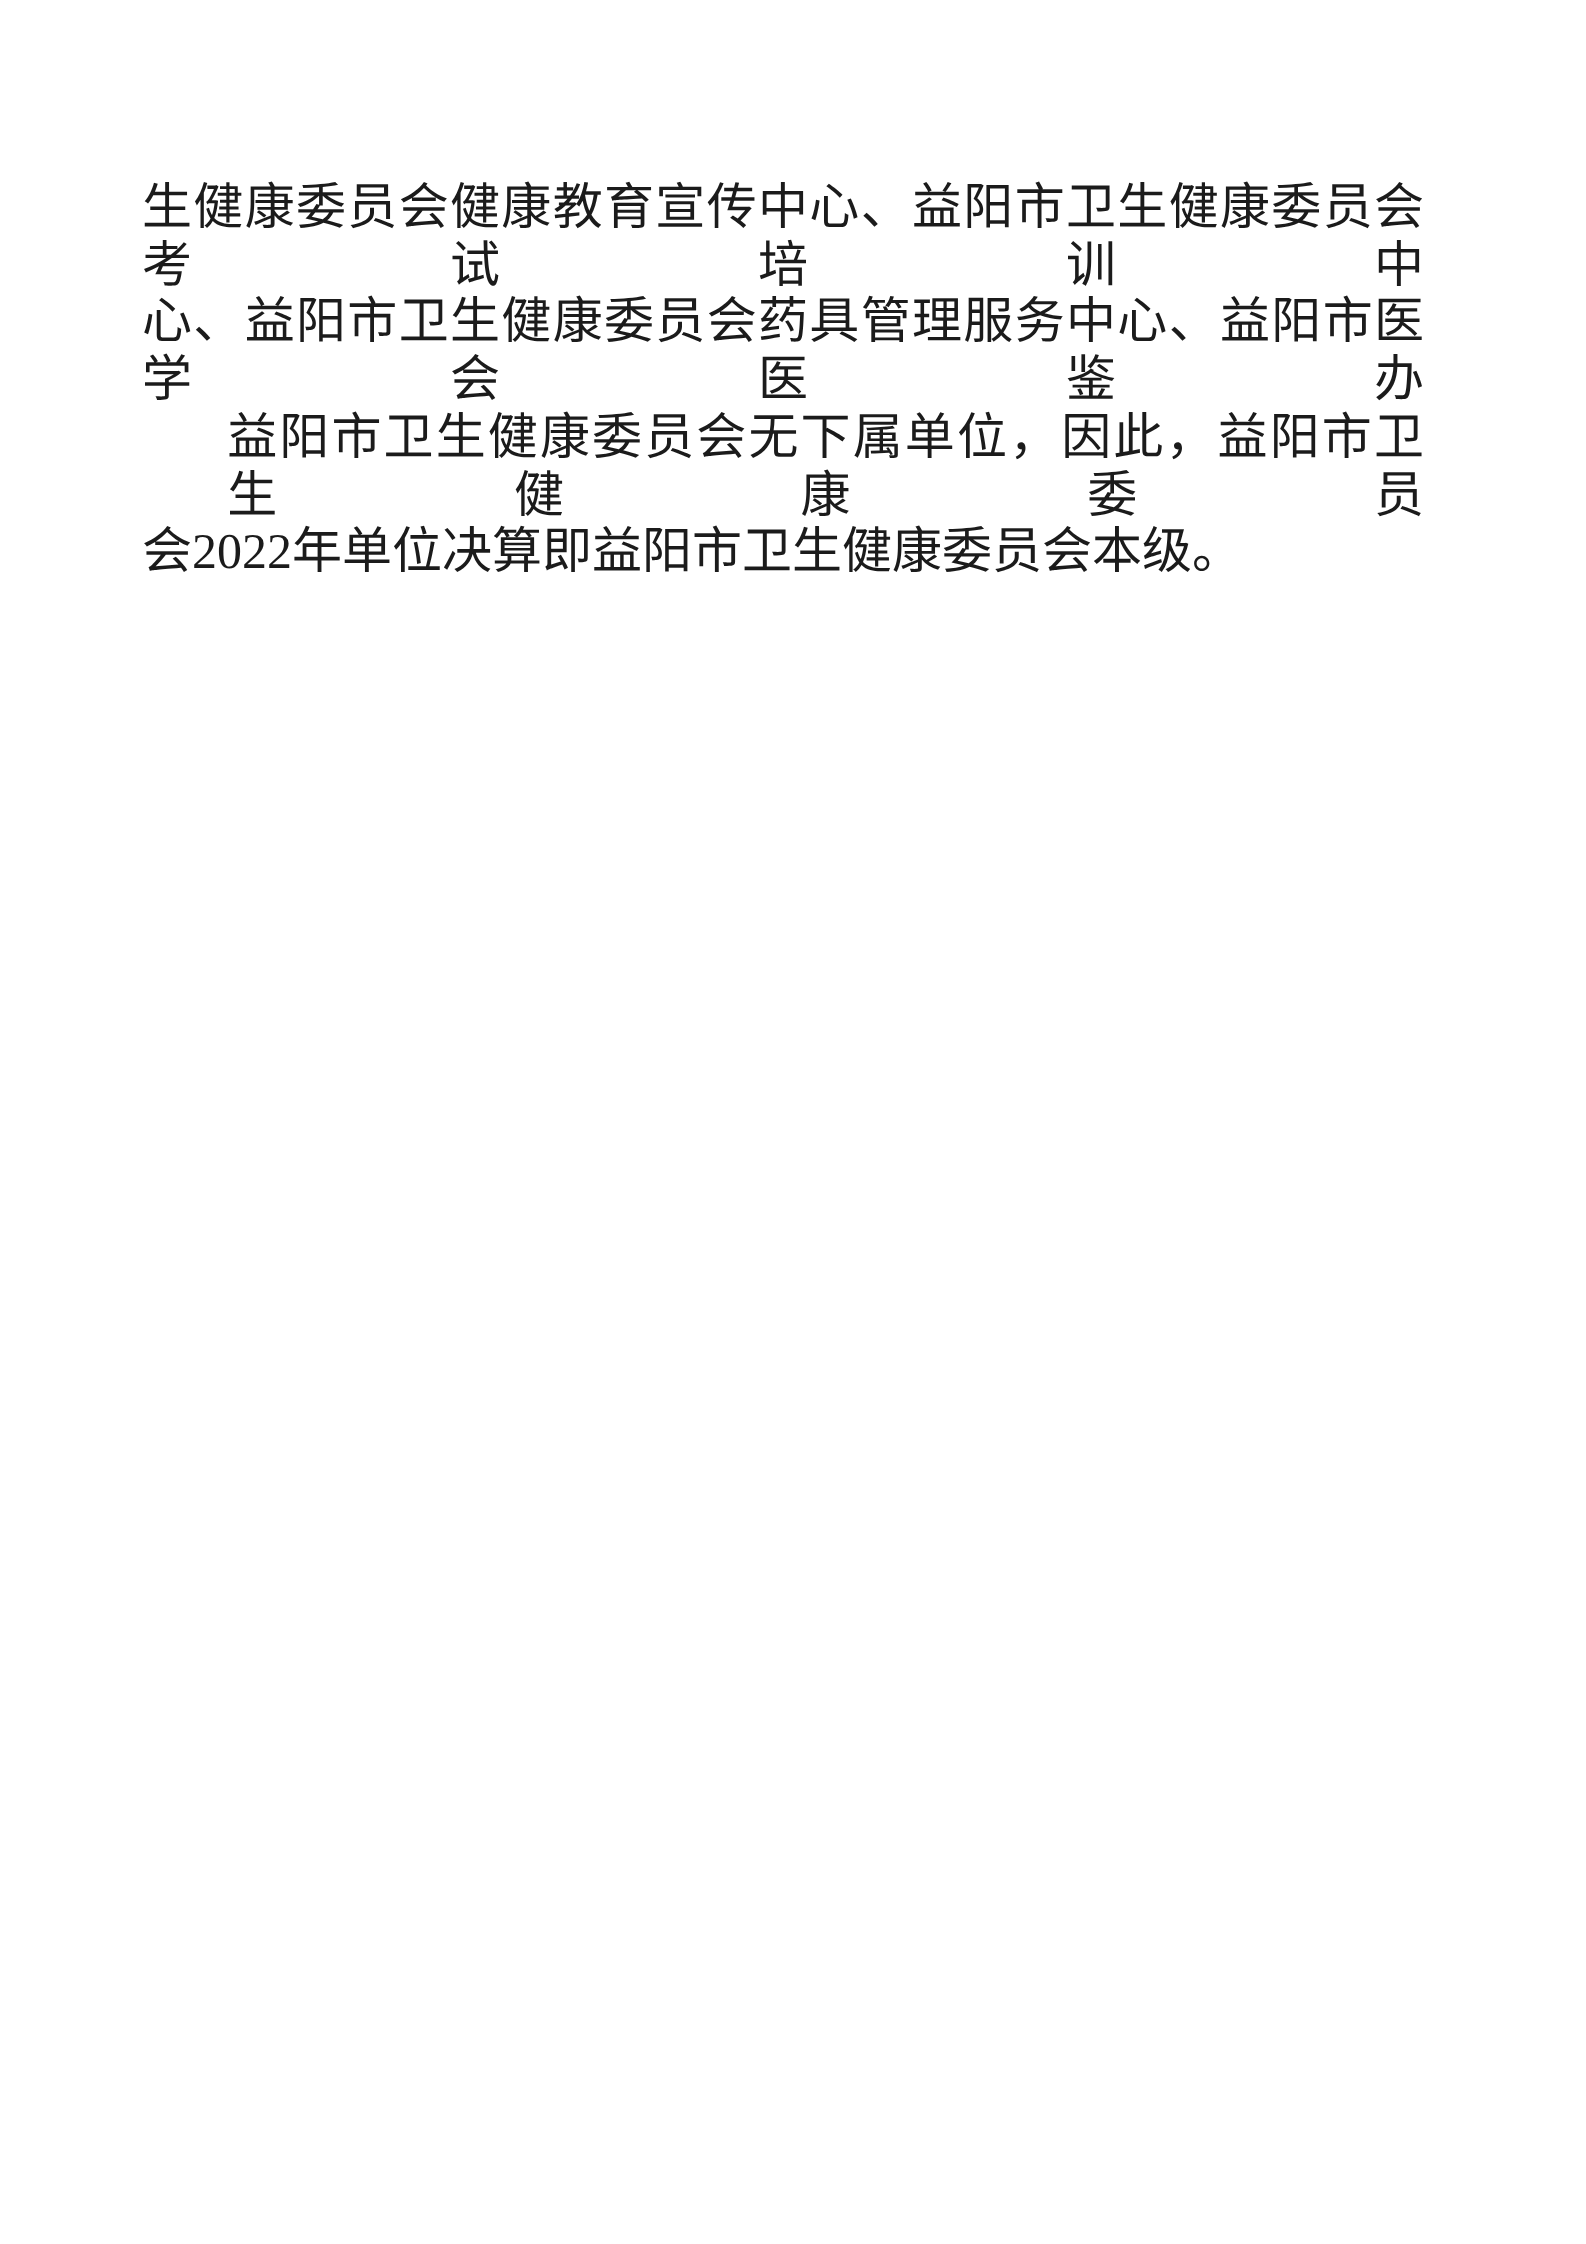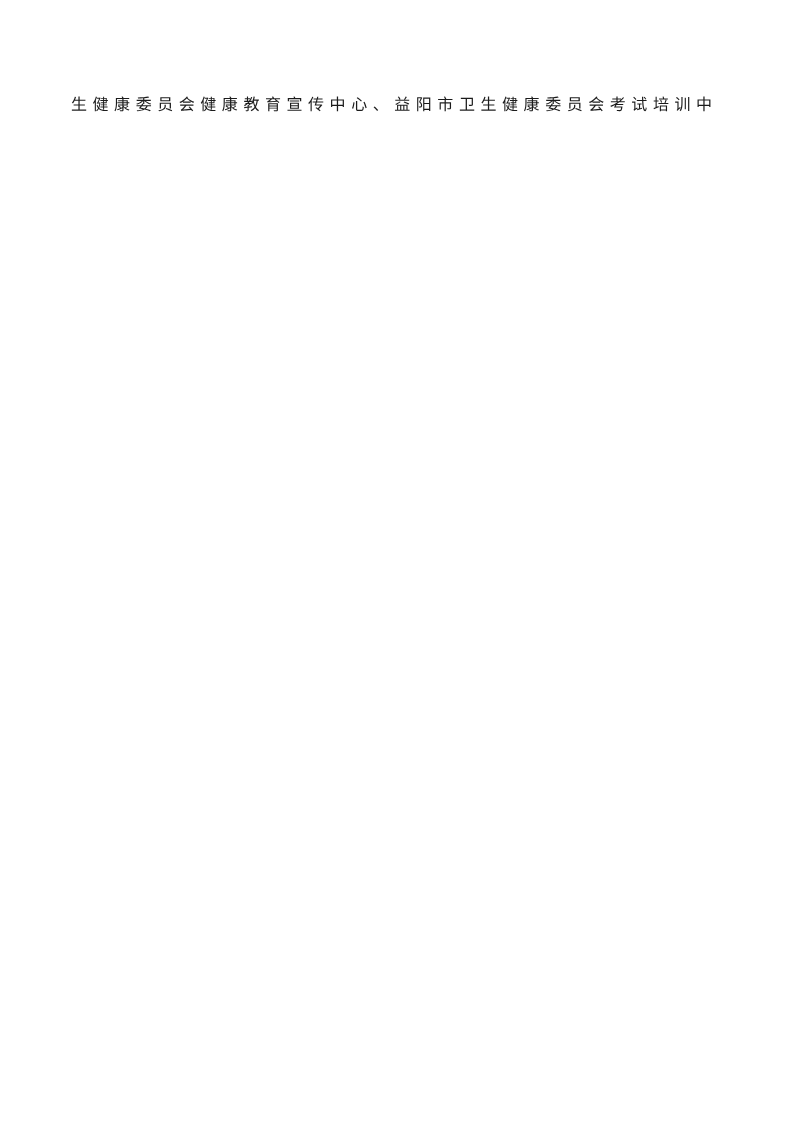--- a/index.html
+++ b/index.html
@@ -11,21 +11,21 @@
     background: #ffffff;
     overflow: hidden;
     font-family: "Liberation Serif", "DejaVu Serif", serif;
   }
   .content {
     position: absolute;
     top: 91px;
     left: 71px;
     width: 641px;
     color: #1b1b1b;
-    font-size: 16px;
+    font-size: 25px;
     line-height: 28.7px;
   }
   .para { margin: 0; }
   .line {
     display: block;
     text-align: justify;
     white-space: normal;
   }
   
   .line.jl { text-align-last: justify; }
@@ -33,18 +33,23 @@
   .line.ind { padding-left: 42.6px; }
 </style>
 </head>
 <body>
 
 <div class="page" lang="zh-CN">
   <div class="content">
 
     <div class="para">
       <span class="line jl">生健康委员会健康教育宣传中心、益阳市卫生健康委员会考试培训中</span>
+      <span class="line jl">心、益阳市卫生健康委员会药具管理服务中心、益阳市医学会医鉴办</span>
     </div>
 
 
+    <div class="para">
+      <span class="line jl ind">益阳市卫生健康委员会无下属单位，因此，益阳市卫生健康委员</span>
+      <span class="line">会2022年单位决算即益阳市卫生健康委员会本级。</span>
+    </div>
 
   </div>
 </div>
 
 </body></html>

